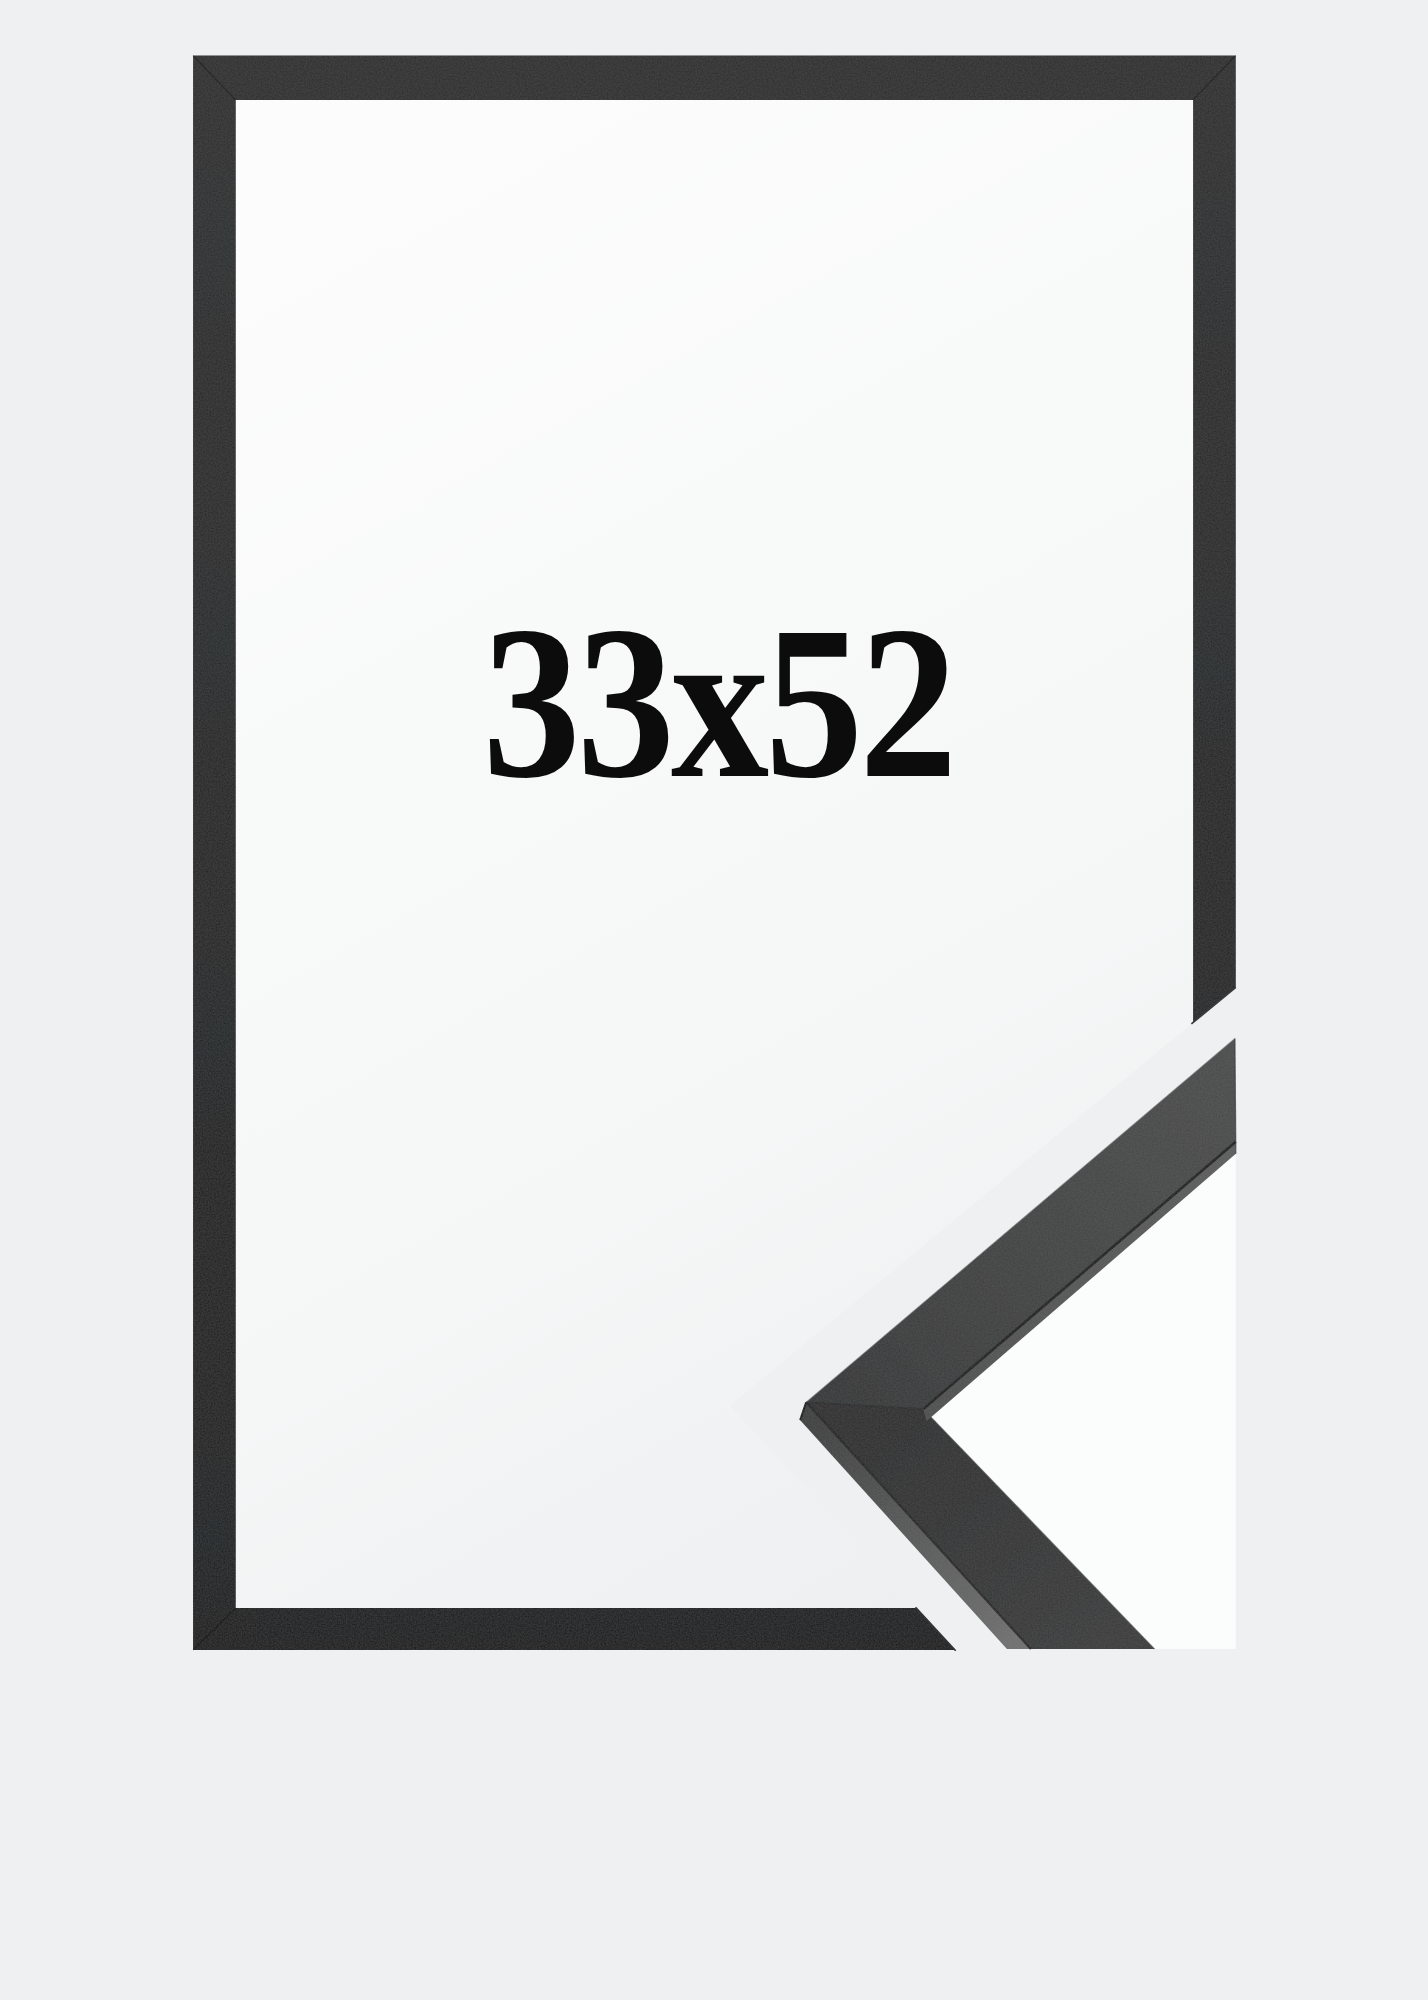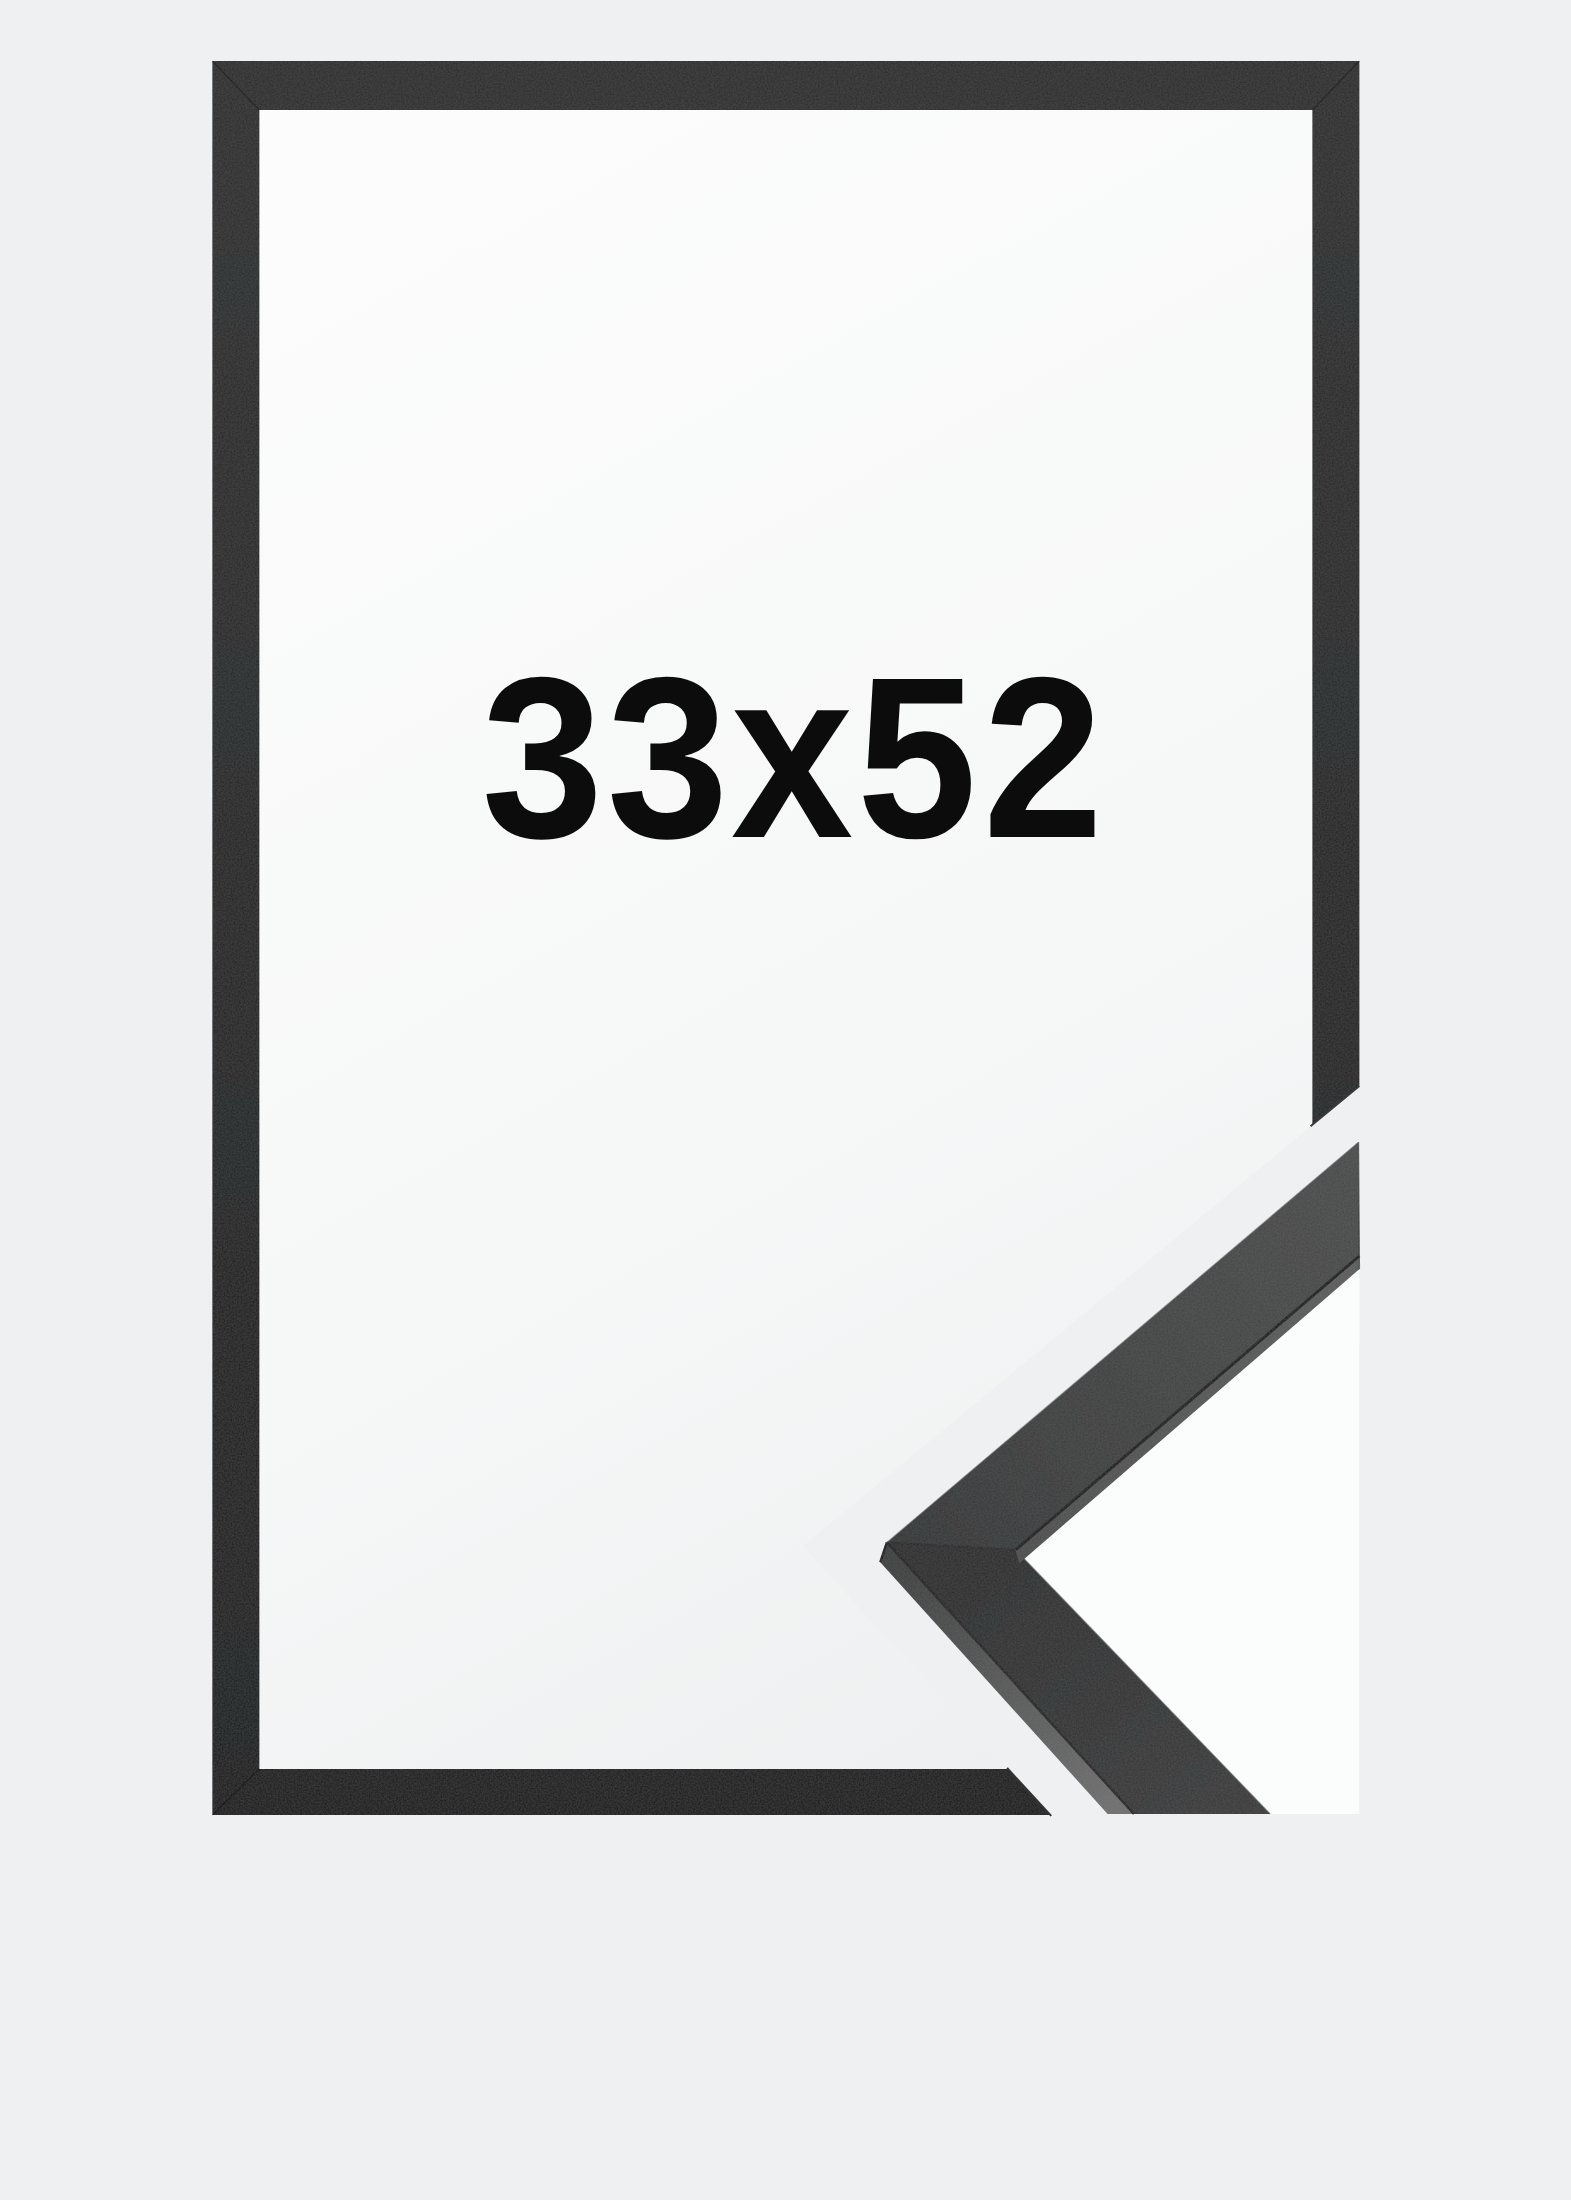--- a/index.html
+++ b/index.html
@@ -6,21 +6,21 @@
     margin: 0;
     padding: 0;
     background: #eff0f1;
   }
   .stage {
     position: relative;
     width: 1428px;
     height: 1708px;
     overflow: hidden;
     background: var(--c-background, #eff0f1);
-    font-family: Liberation Mono, monospace;
+    font-family: Liberation Serif, serif;
   }
   .frame-svg {
     position: absolute;
     inset: 0;
     width: 100%;
     height: 100%;
     display: block;
   }
   .size-label {
     position: absolute;

